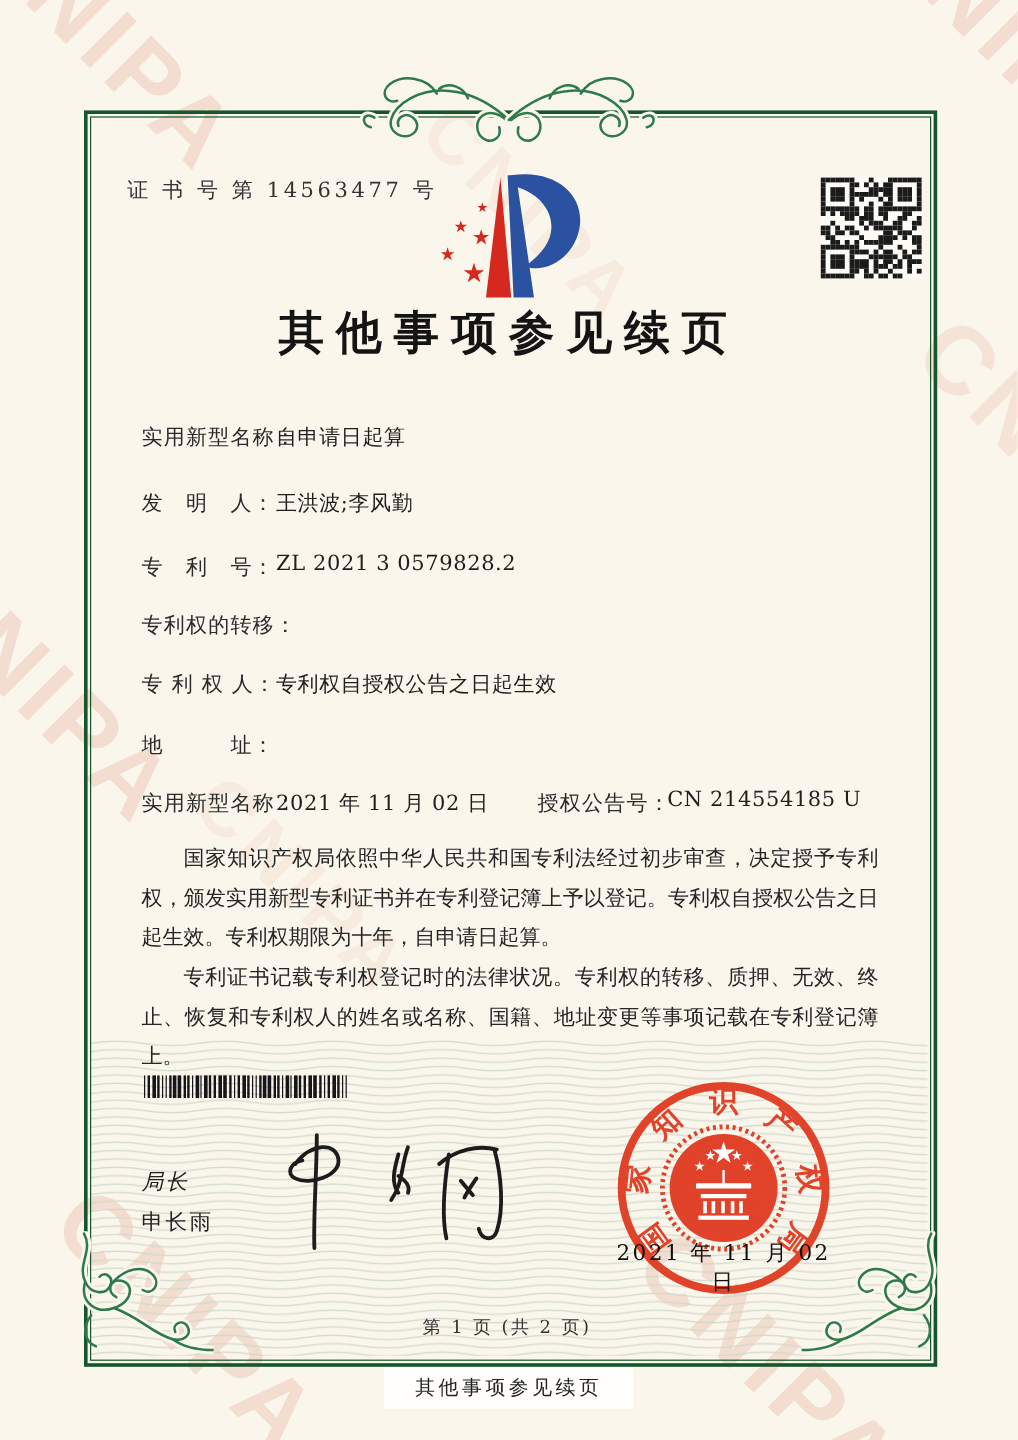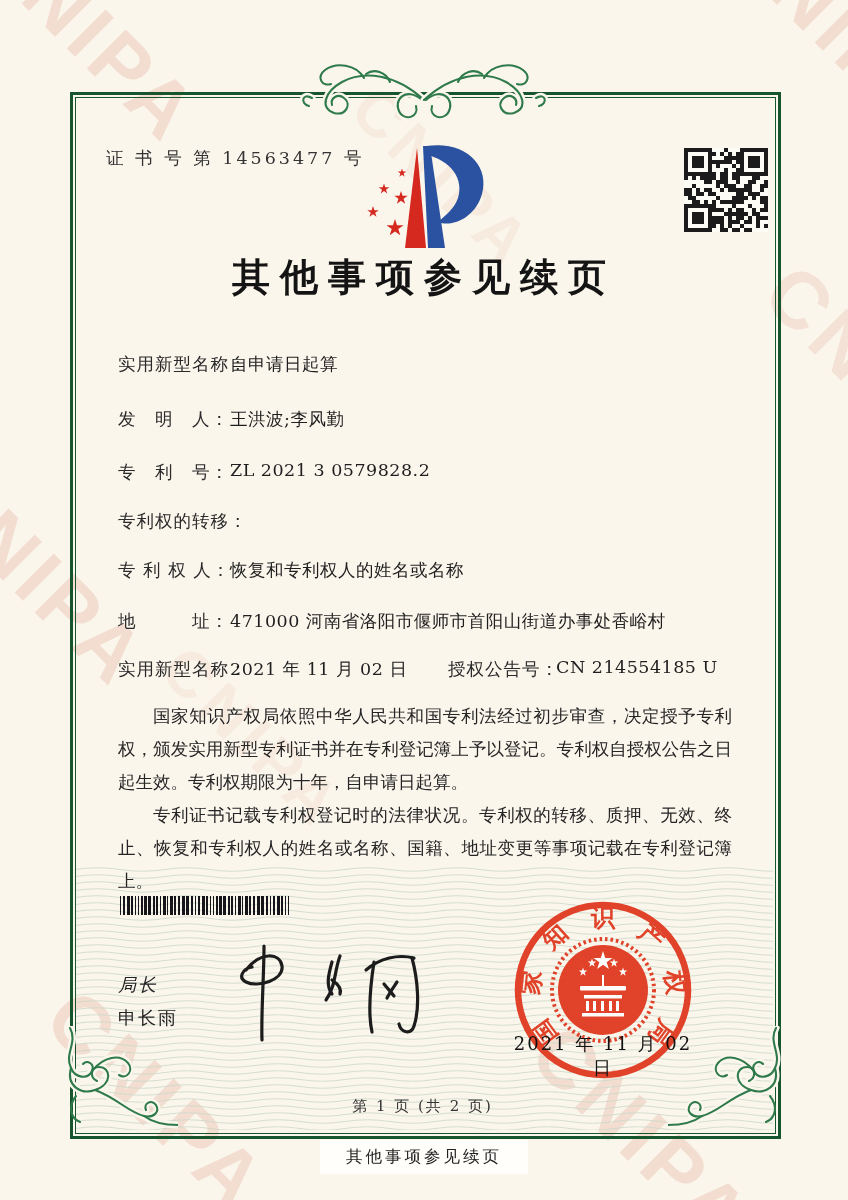--- a/index.html
+++ b/index.html
@@ -419,25 +419,24 @@
 </div>
 <div class="frow" style="top:460px;">
   <span class="flabel">专　利　号：</span>
   <span class="fvalue">ZL 2021 3 0579828.2</span>
 </div>
 <div class="frow" style="top:509px;">
   <span class="flabel">专利权的转移：</span>
 </div>
 <div class="frow" style="top:558px;">
   <span class="flabel">专 利 权 人：</span>
-  <span class="fvalue">恢复和专利权人的姓名或名称</span>
+  <span class="fvalue">专利权自授权公告之日起生效</span>
 </div>
 <div class="frow" style="top:609px;">
   <span class="flabel">地　　　址：</span>
-  <span class="fvalue">471000 河南省洛阳市偃师市首阳山街道办事处香峪村</span>
 </div>
 <div class="frow" style="top:657px;">
   <span class="flabel">实用新型名称：</span>
   <span class="fvalue">2021 年 11 月 02 日</span>
   <span class="flabel2">授权公告号：</span>
   <span class="fvalue2">CN 214554185 U</span>
 </div>
 
 <div class="paras">
   <p>国家知识产权局依照中华人民共和国专利法经过初步审查，决定授予专利权，颁发实用新型专利证书并在专利登记簿上予以登记。专利权自授权公告之日起生效。专利权期限为十年，自申请日起算。</p>

